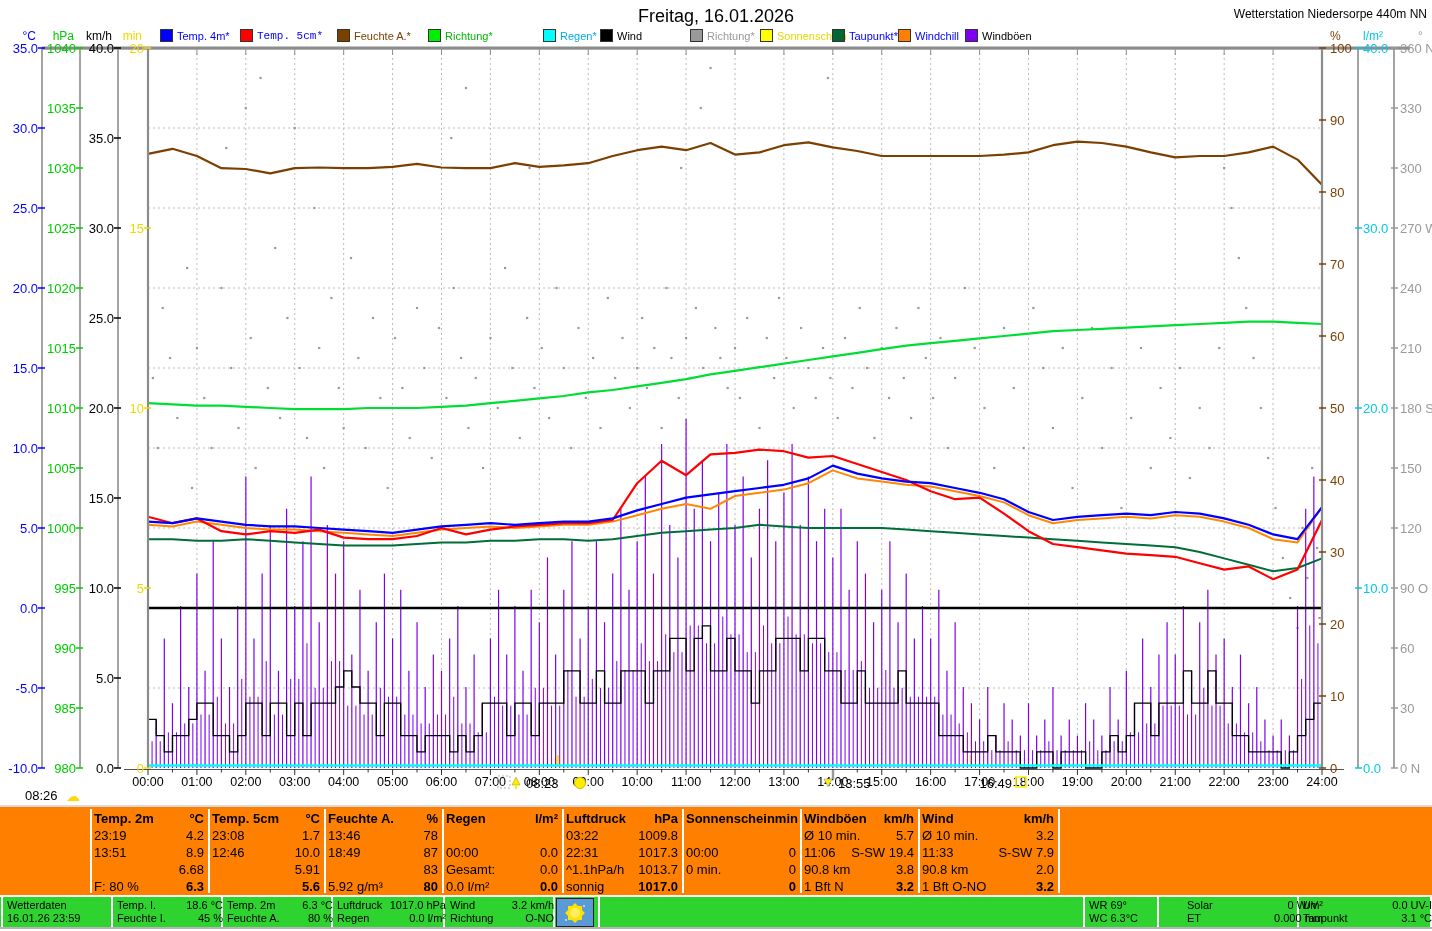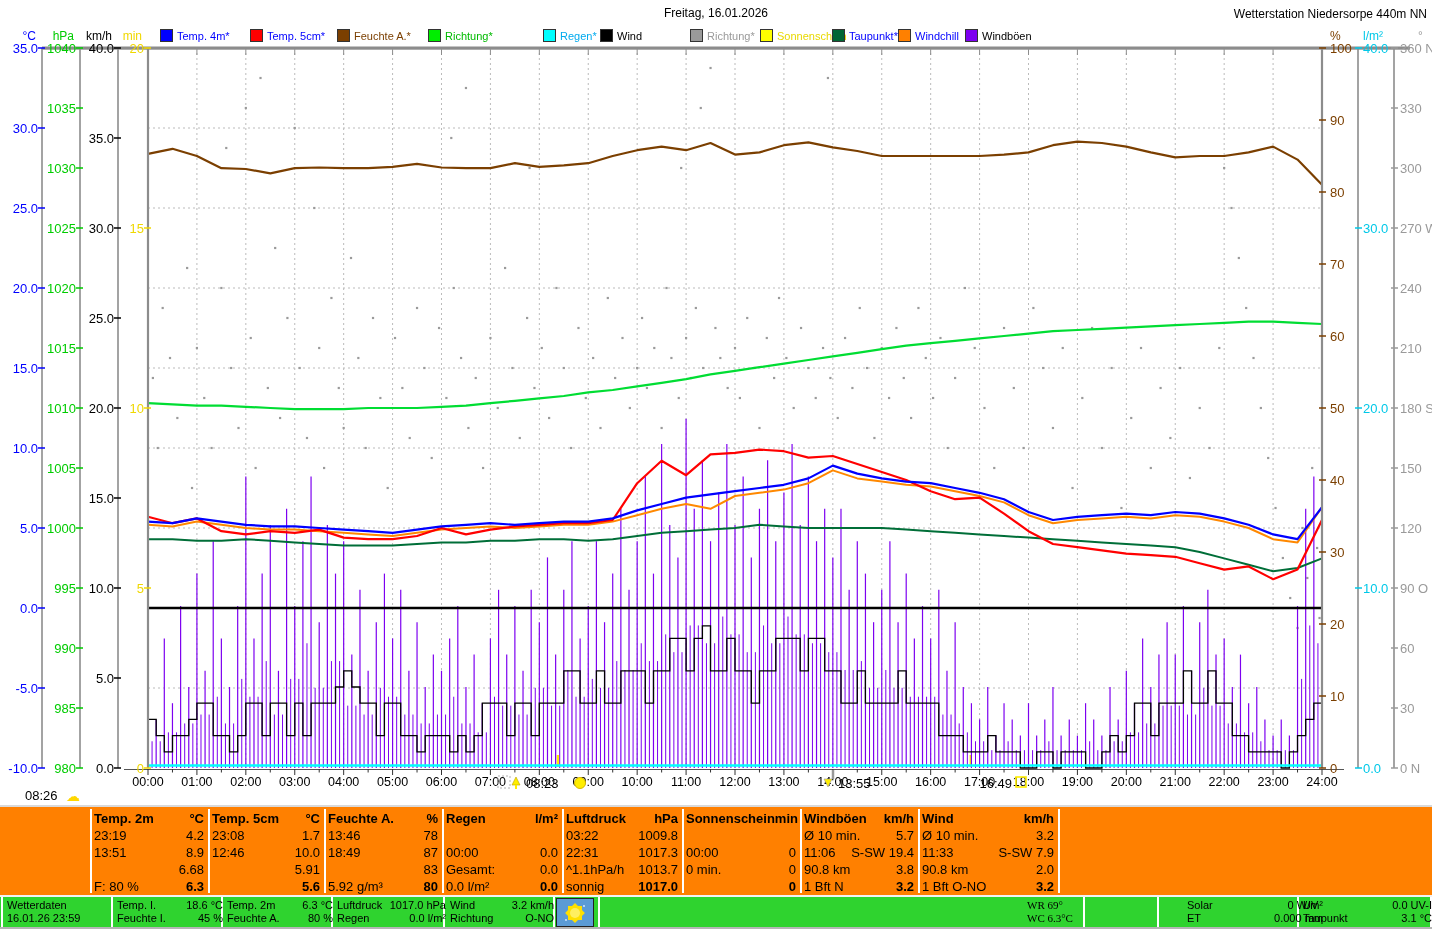--- a/index.html
+++ b/index.html
@@ -1,18 +1,18 @@
 <!DOCTYPE html>
 <html><head>
 <meta charset="utf-8">
 <style>
   html,body{margin:0;padding:0;background:#fff;}
   .screen{position:relative;width:1432px;height:931px;background:#ffffff;
           font-family:"Liberation Sans",sans-serif;overflow:hidden;color:#000;}
-  .title{position:absolute;top:6px;left:0;right:0;text-align:center;font-size:12px;}
+  .title{position:absolute;top:6px;left:0;right:0;text-align:center;font-size:18px;}
   .station{position:absolute;top:7px;right:5px;font-size:12px;}
   .legend{position:absolute;top:29px;left:0;height:14px;}
   .legend-item{position:absolute;display:flex;align-items:center;gap:4px;font-size:11px;white-space:nowrap;}
   .legend-box{width:11px;height:11px;border:1px solid #333;flex:0 0 auto;}
   svg text{font-family:"Liberation Sans",sans-serif;}
   .sensor-table{position:absolute;left:0;top:805px;width:1432px;height:88px;background:#ff8000;border-top:2px solid #d9d9d9;}
   .tsep{position:absolute;top:2px;bottom:2px;width:2px;background:#ffffff;}
   .tcol{position:absolute;top:3px;font-size:13px;}
   .trow{height:17px;display:flex;justify-content:space-between;align-items:center;white-space:nowrap;}
   .trow .lab{text-align:left;}
@@ -30,21 +30,21 @@
 <body>
 
 <div class="screen">
   <div class="title">Freitag, 16.01.2026</div>
   <div class="station">Wetterstation Niedersorpe 440m NN</div>
   <div class="legend" id="legend">
       <div class="legend-item" style="left: 160px;">
         <span class="legend-box" style="background: rgb(0, 0, 255);"></span>
         <span style="color: rgb(0, 0, 255);">Temp. 4m*</span>
       </div>
-      <div class="legend-item" style="left: 250px;">
+      <div class="legend-item" style="left: 240px; font-family: Liberation Mono, monospace;">
         <span class="legend-box" style="background: rgb(255, 0, 0);"></span>
         <span style="color: rgb(0, 0, 255);">Temp. 5cm*</span>
       </div>
       <div class="legend-item" style="left: 337px;">
         <span class="legend-box" style="background: rgb(123, 63, 0);"></span>
         <span style="color: rgb(123, 63, 0);">Feuchte A.*</span>
       </div>
       <div class="legend-item" style="left: 428px;">
         <span class="legend-box" style="background: rgb(0, 238, 0);"></span>
         <span style="color: rgb(0, 187, 0);">Richtung*</span>
@@ -1110,21 +1110,21 @@
       <div class="sbox" style="left: 446px; width: 104px;">
         <div class="sline">
           <span>Wind</span>
           <span>3.2 km/h</span>
         </div>
         <div class="sline">
           <span>Richtung</span>
           <span>O-NO</span>
         </div>
       </div>
-      <div class="sbox" style="left: 1023px; width: 70px; font-family: Liberation Serif, serif;">
+      <div class="sbox" style="left: 1085px; width: 70px;">
         <div class="sline">
           <span>WR 69°</span>
         </div>
         <div class="sline">
           <span>WC 6.3°C</span>
         </div>
       </div>
       <div class="sbox" style="left: 1159px; width: 136px; margin-left: 24px;">
         <div class="sline">
           <span>Solar</span>

